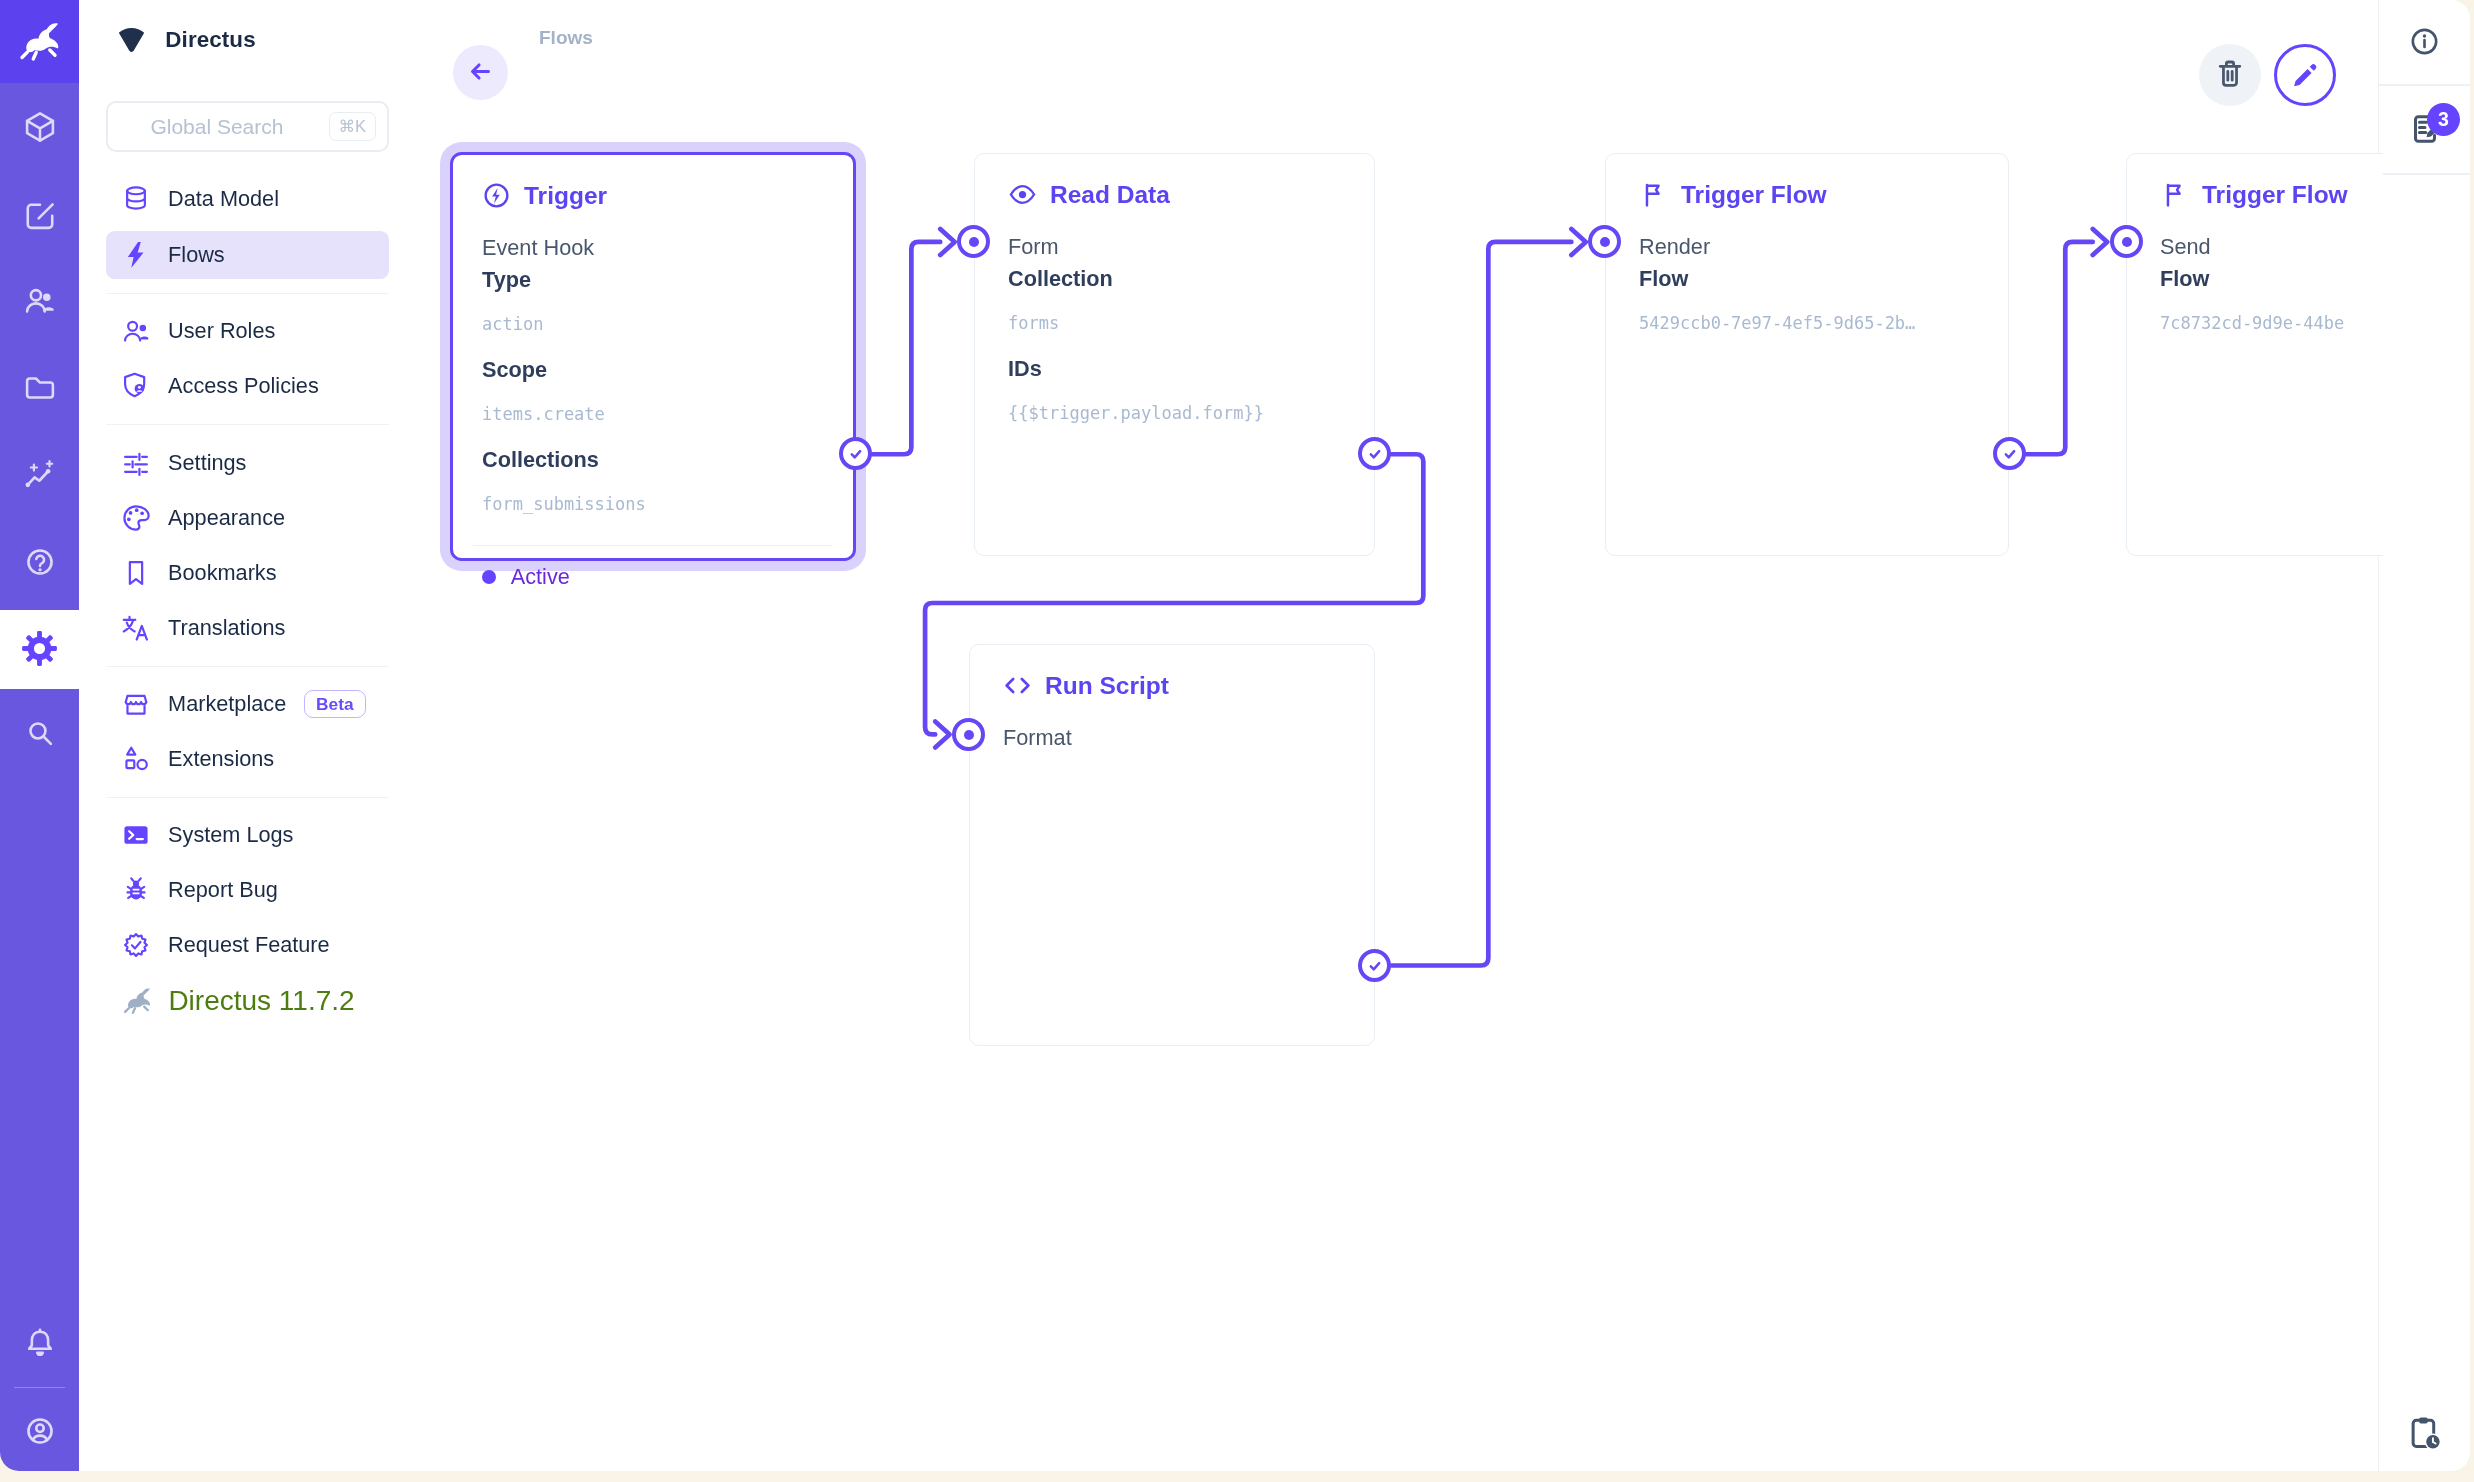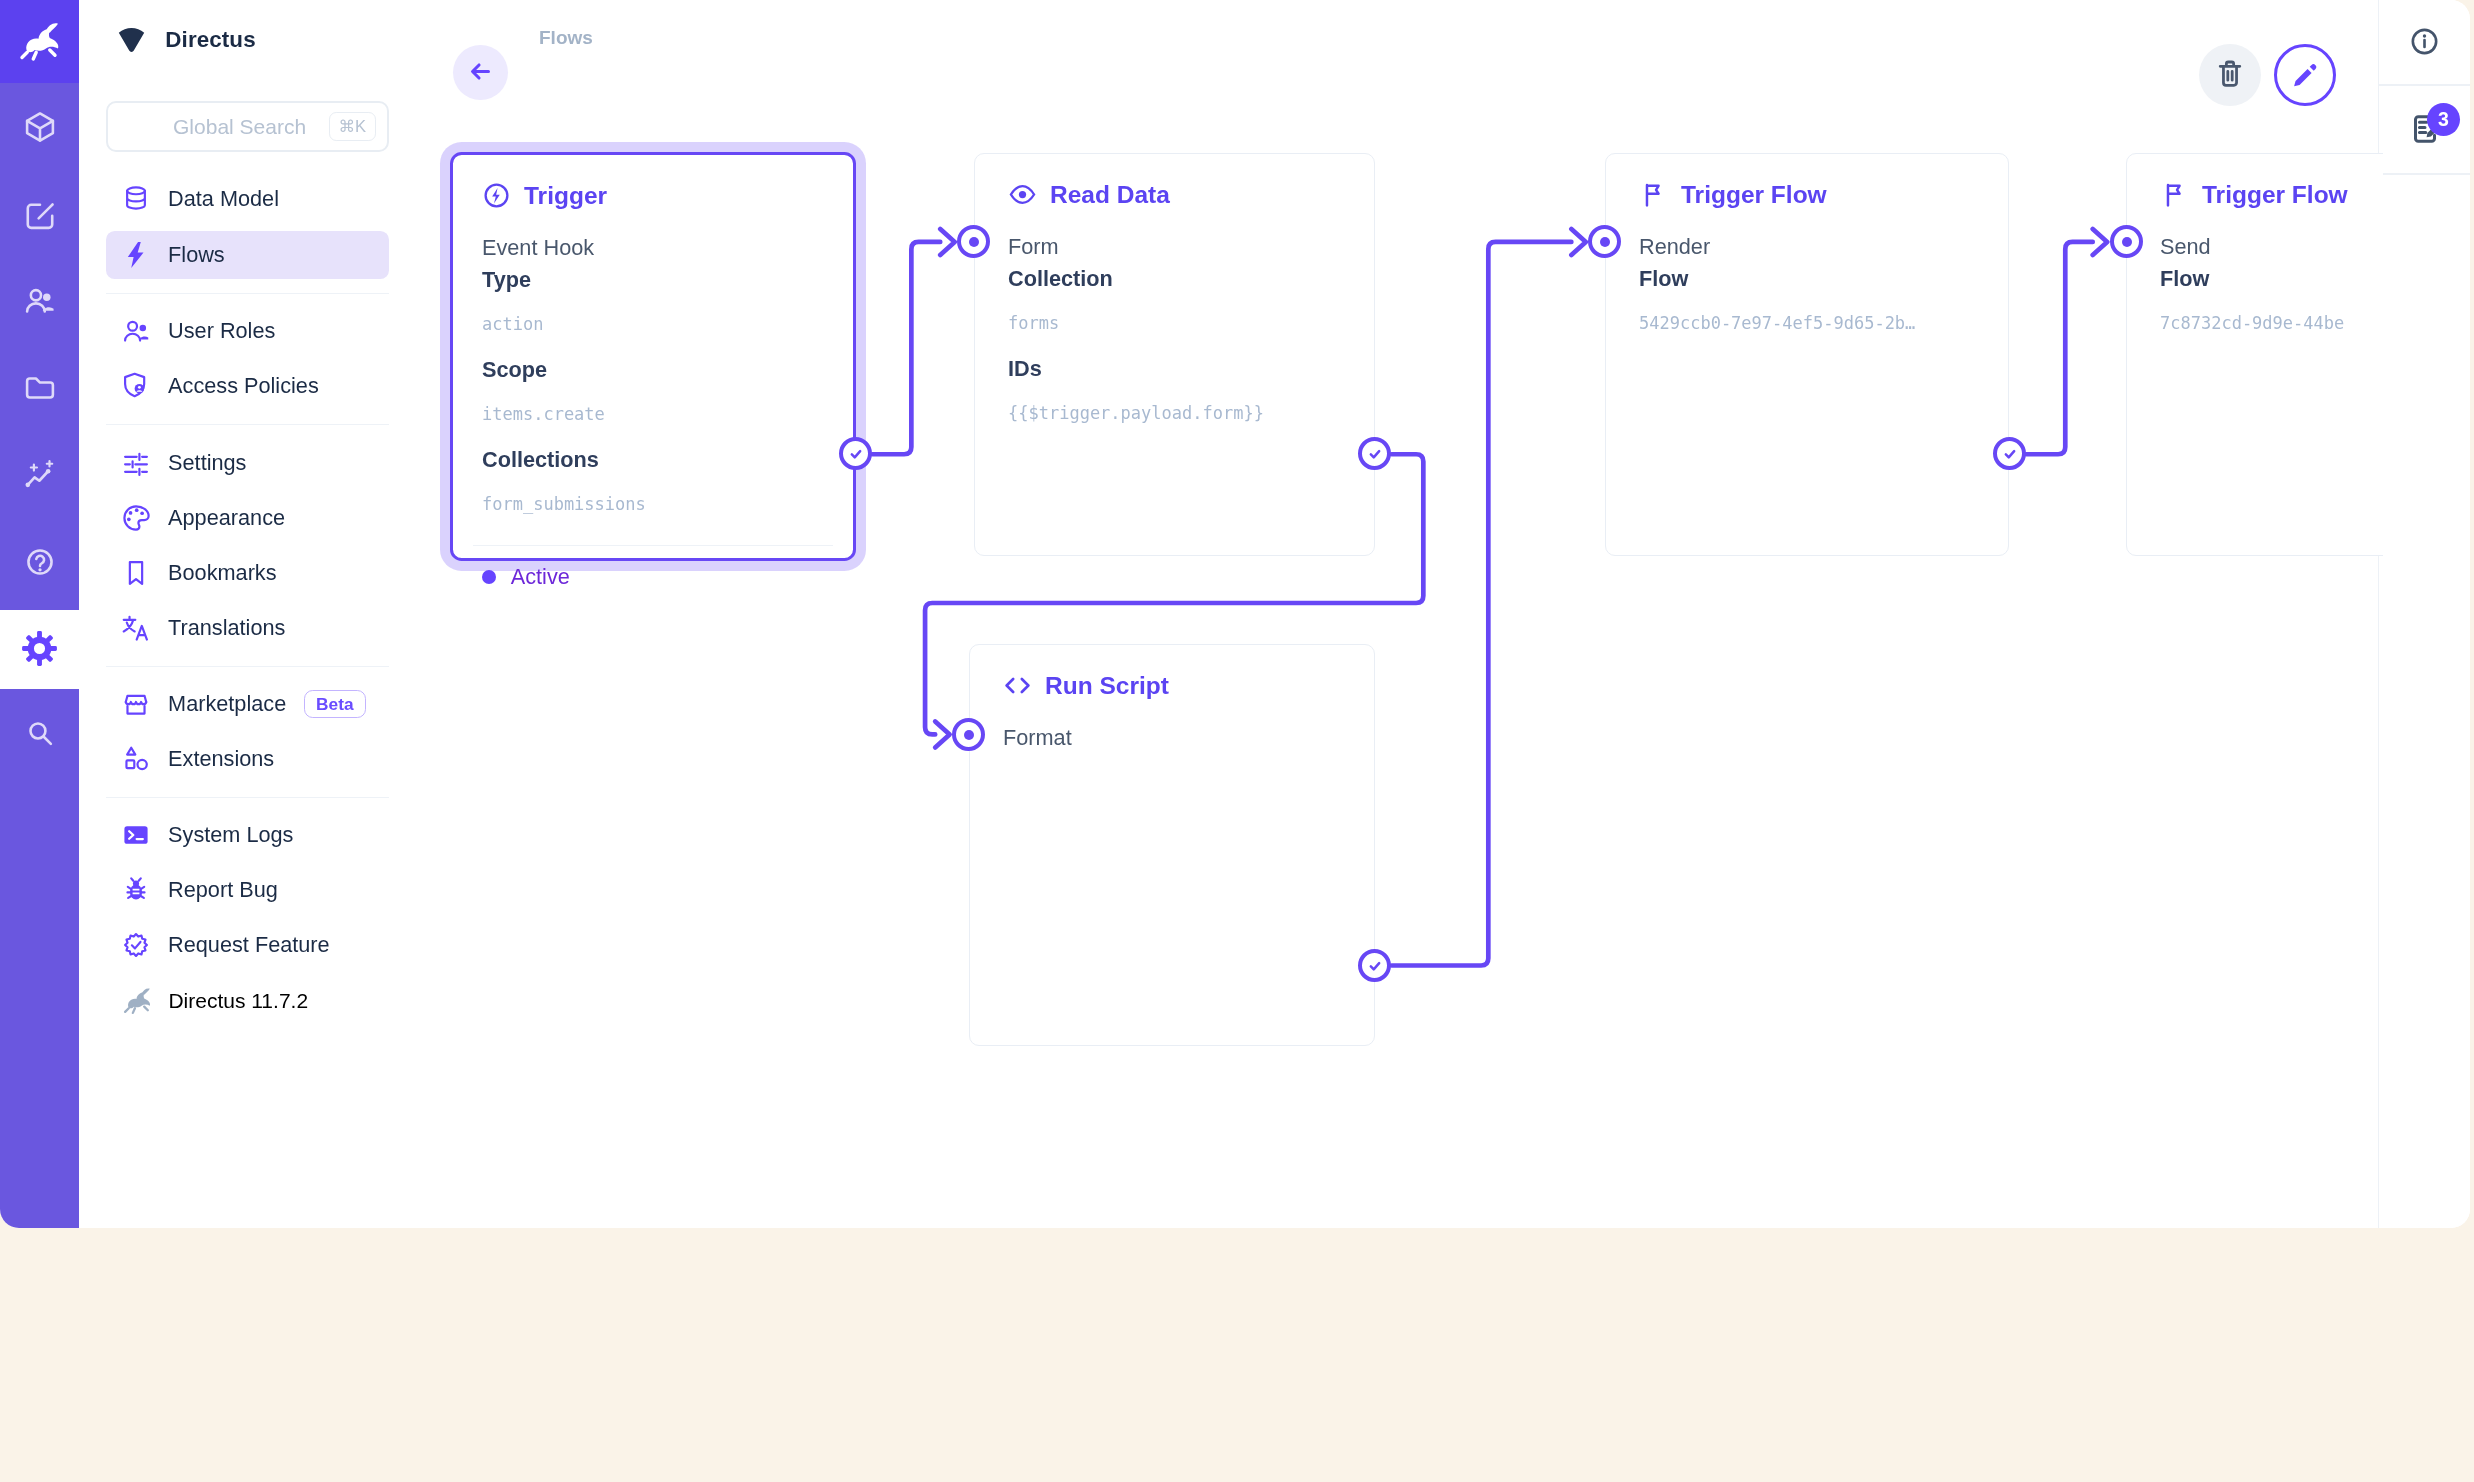--- a/index.html
+++ b/index.html
@@ -4,22 +4,22 @@
 <style>
   * { margin:0; padding:0; box-sizing:border-box; }
   html,body { width:2475px; height:1483px; overflow:hidden; }
   body {
     font-family:"Liberation Sans", sans-serif;
     background:#FAF3E8;
     position:relative;
     color:#16263E;
   }
   .app {
-    position:absolute; left:0; top:0; width:2470px; height:1228px;
-    background:#FFFFFF; border-radius:0 19px 19px 19px; overflow:hidden;text-align:center;
+    position:absolute; left:0; top:0; width:2470px; height:1471px;
+    background:#FFFFFF; border-radius:0 19px 19px 19px; overflow:hidden;
   }
 
   
   .module-bar { position:absolute; left:0; top:0; width:79px; height:100%; background:#6A57DF; }
   .logo-tile { position:absolute; left:0; top:0; width:79px; height:83px; background:#5C41EF;
     display:flex; align-items:center; justify-content:center; }
   .mod-btn { position:absolute; left:0; width:79px; height:79px; display:flex; align-items:center;
     justify-content:center; color:#DFD9F9; }
   .mod-btn.active { background:#FFFFFF; color:#6644FF; }
   .mod-divider { position:absolute; left:14.4px; width:51px; height:1.4px; background:rgba(255,255,255,.28); }
@@ -34,21 +34,21 @@
   .kbd { border:1.8px solid #E8EDF3; border-radius:7.2px; padding:3.6px 8.7px; font-size:16.6px; color:#B6C2D2; }
   .nav-item { position:absolute; left:27.4px; width:283px; height:48px; border-radius:8.7px;
     display:flex; align-items:center; gap:17.3px; padding-left:14.4px; }
   .nav-item .nav-label { font-size:21.7px; font-weight:500; color:#1B2B45; }
   .nav-item.active { background:#E7E2FB; }
   .nav-icon { width:30px; height:30px; color:#6644FF; flex:0 0 auto; }
   .nav-divider { position:absolute; left:27.4px; width:283px; height:1.4px; background:#EEF2F7; }
   .beta-badge { border:1.8px solid #C3B4FF; color:#6A4CFF; font-size:17.3px; font-weight:600;
     border-radius:8.7px; padding:2.9px 11.6px; }
   .version-row { position:absolute; left:42px; top:977px; height:48px; display:flex; align-items:center; gap:14.4px; }
-  .version-text { font-size:21px; font-weight:500; color:#000000; }
+  .version-text { font-size:28px; font-weight:500; color:#4d7c0f; }
 
   
   .main { position:absolute; left:390px; top:0; width:1993px; height:100%; background:#FFFFFF; }
   .back-btn { position:absolute; left:63px; top:45px; width:55px; height:55px; border-radius:50%;
     background:#EDEAFE; display:flex; align-items:center; justify-content:center; color:#6644FF; }
   .breadcrumb { position:absolute; left:149px; top:27.4px; font-size:19px; font-weight:600; color:#A3B3C7; }
   .page-title-row { position:absolute; left:148px; top:52px; display:flex; align-items:center; gap:16px; }
   .page-title { font-size:33px; font-weight:700; color:#16263E; letter-spacing:0.1px; }
   .title-dot { width:16px; height:16px; border-radius:50%; background:#6644FF; margin-top:4.3px; }
   .action-btn { position:absolute; top:44px; width:62px; height:62px; border-radius:50%;

